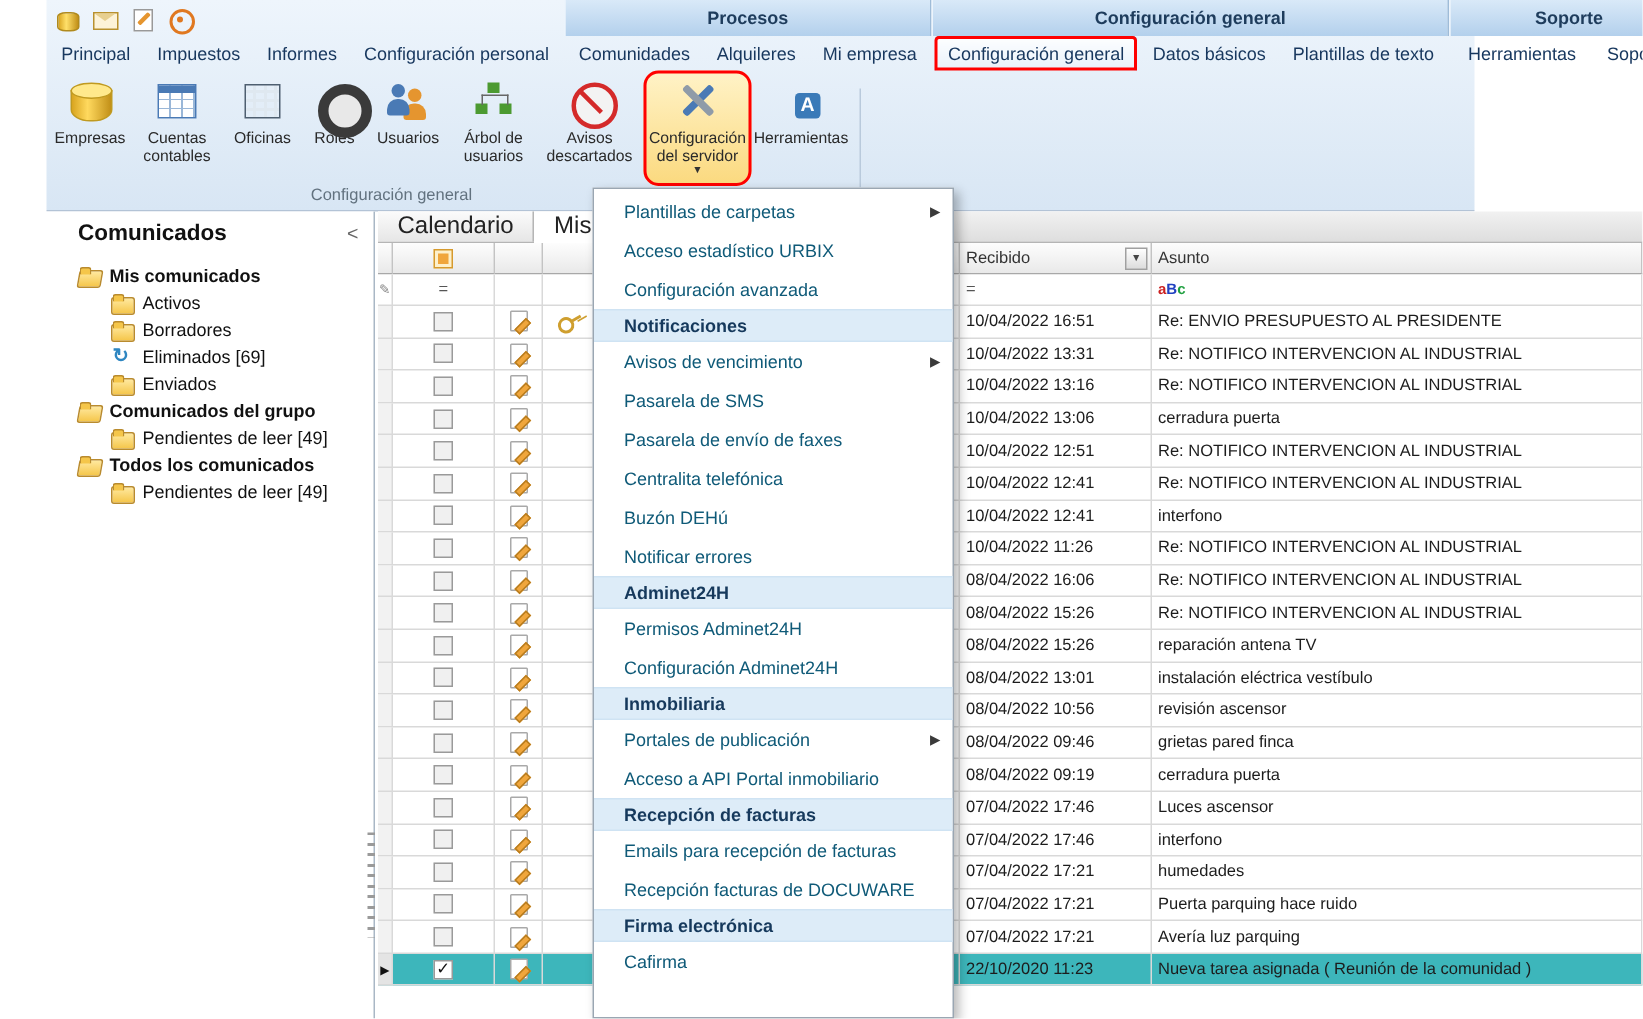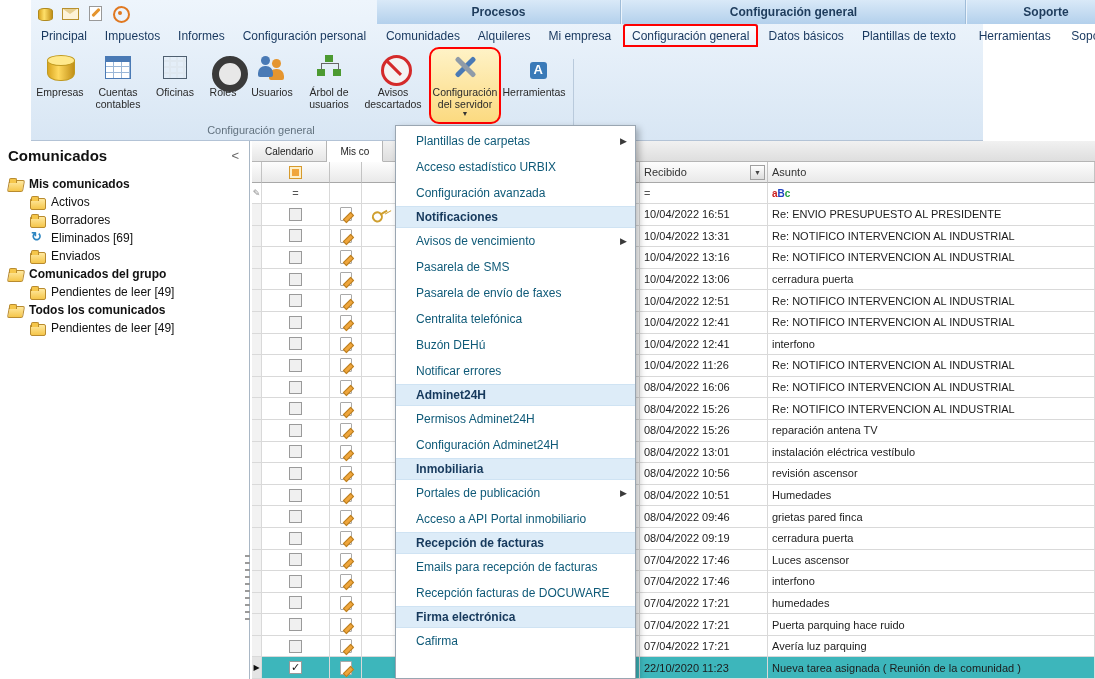--- a/index.html
+++ b/index.html
@@ -83,40 +83,40 @@
   .ic-server-tools { width:28px; height:28px; }
   .ic-server-tools::before { left:12px; top:1px; width:5px; height:26px; background:#4a7ab5; border-radius:2px; transform:rotate(45deg); }
   .ic-server-tools::after { left:12px; top:1px; width:5px; height:26px; background:#8f9ba8; border-radius:2px; transform:rotate(-45deg); }
   .ic-translations { width:26px; height:24px; }
   .ic-translations::before { right:0; bottom:0; width:17px; height:17px; background:#3a7ab8; border-radius:3px; }
   .ic-translations::after { content:"A"; right:4px; bottom:1px; color:#fff; font-size:13px; font-weight:bold; }
 
   .group-row { position:absolute; left:0; top:124px; width:460px; height:16px; text-align:center; font-size:11px; color:#62727f; }
 
   
-  #sidebar { position:absolute; left:0; top:141px; width:250px; height:538px; background:#fff; border-right:1px solid #a9b7c5; }
+  #sidebar { position:absolute; left:0; top:141px; width:250px; height:538px; background:#fff; border-right:1px solid #a9b7c5;padding-left:44px; }
   .sb-header { height:29px; display:flex; align-items:center; padding:0 10px 0 8px; font-size:15px; font-weight:bold; color:#111; }
   .sb-collapse { margin-left:auto; color:#666; font-size:13px; font-weight:normal; cursor:default; }
   .tree { padding-top:5px; }
   .titem { height:18px; display:flex; align-items:center; font-size:12px; color:#111; padding-left:8px; cursor:default; white-space:nowrap; }
   .titem.ind1 { padding-left:30px; }
   .titem.bold { font-weight:bold; }
   .ti { width:16px; height:14px; position:relative; margin-right:5px; flex:none; }
   .ti::before, .ti::after { position:absolute; }
   .ti-folder::before, .ti-folder-open::before { content:""; left:0; top:3px; width:14px; height:10px; background:linear-gradient(#ffe9a0,#f5c64a); border:1px solid #b98b2e; border-radius:2px; }
   .ti-folder::after, .ti-folder-open::after { content:""; left:1px; top:1px; width:6px; height:4px; background:#f5c64a; border:1px solid #b98b2e; border-bottom:none; border-radius:2px 2px 0 0; }
   .ti-folder-open::before { transform:skewX(-10deg); }
   .ti-recycle::before { content:"↻"; left:1px; top:-2px; font-size:13px; font-weight:bold; color:#2e86c1; }
   #splitter { position:absolute; left:245px; top:555px; width:5px; height:70px;
     background:repeating-linear-gradient(#9a9a9a 0 2px, transparent 2px 7px); }
 
   
   #gridarea { position:absolute; left:252px; top:141px; width:843px; height:538px; background:#fff; display:flex; flex-direction:column; }
   .ctabs { height:21px; flex:none; display:flex; background:linear-gradient(#f1f1f1,#dedede); border-bottom:1px solid #b5b5b5; }
-  .ctab { padding:0 13px; display:flex; align-items:center; font-size:10px; color:#222; border-right:1px solid #b5b5b5; background:linear-gradient(#fbfbfb,#e6e6e6); cursor:default; white-space:nowrap; }
+  .ctab { padding:0 13px; display:flex; align-items:center; font-size:16px; color:#222; border-right:1px solid #b5b5b5; background:linear-gradient(#fbfbfb,#e6e6e6); cursor:default; white-space:nowrap; }
   .ctab.active { background:#fff; margin-bottom:-1px; border-bottom:1px solid #fff; }
 
   .grid-head, .grid-filter, .grid-row { display:flex; flex:none;text-align:right; }
   .grid-head { height:21px; }
   .grid-filter { height:21px; }
   .grid-row { height:21.6px; }
   .cell { border-right:1px solid #d9d9d9; border-bottom:1px solid #d9d9d9; display:flex; align-items:center; overflow:hidden; white-space:nowrap; font-size:11px; }
   .grid-head .cell { background:linear-gradient(#fdfdfd,#e9e9e9); border-right:1px solid #c3c3c3; border-bottom:1px solid #a8a8a8; color:#333; }
   .grid-filter .cell { background:#fff; color:#555; }
   .c-ind { width:10px; background:#f2f2f2; justify-content:center; }
@@ -591,34 +591,20 @@
         <div class="cell c-note">
           <span class="note"></span>
         </div>
         <div class="cell c-key"></div>
         <div class="cell c-mid"></div>
         <div class="cell c-dots">..</div>
         <div class="cell c-rec">08/04/2022 10:56</div>
         <div class="cell c-asu">revisión ascensor</div>
       </div>
 
-      <div class="grid-row">
-        <div class="cell c-ind"></div>
-        <div class="cell c-check">
-          <span class="cb"></span>
-        </div>
-        <div class="cell c-note">
-          <span class="note"></span>
-        </div>
-        <div class="cell c-key"></div>
-        <div class="cell c-mid"></div>
-        <div class="cell c-dots">..</div>
-        <div class="cell c-rec">08/04/2022 10:51</div>
-        <div class="cell c-asu">Humedades</div>
-      </div>
 
       <div class="grid-row">
         <div class="cell c-ind"></div>
         <div class="cell c-check">
           <span class="cb"></span>
         </div>
         <div class="cell c-note">
           <span class="note"></span>
         </div>
         <div class="cell c-key"></div>

